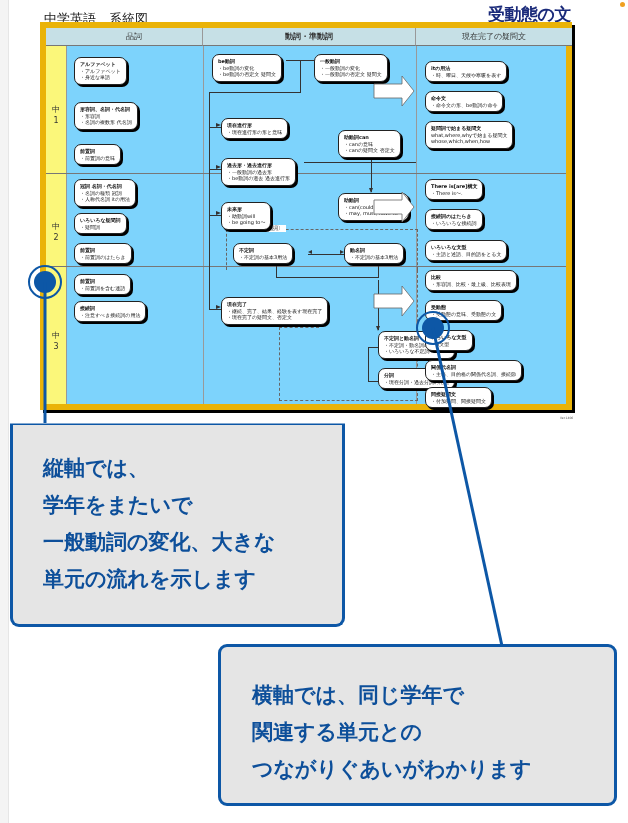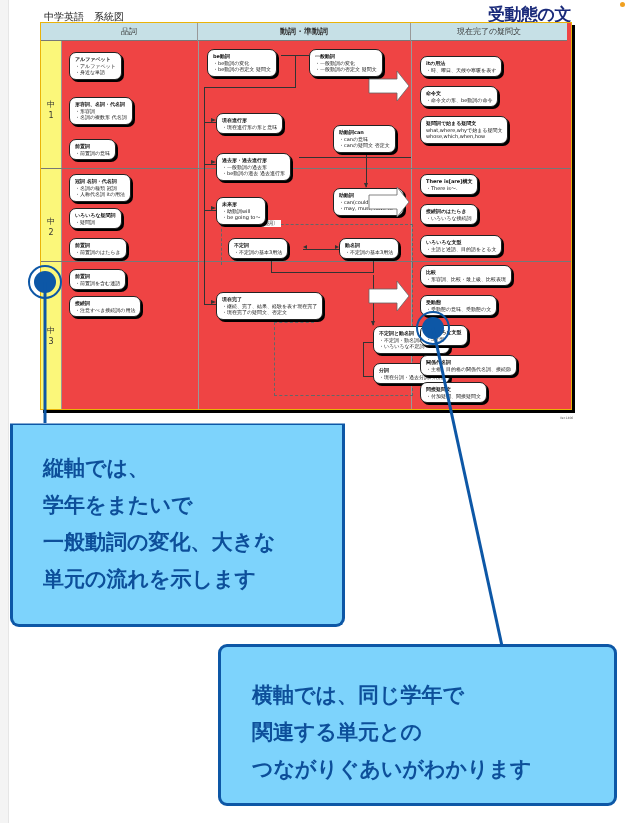--- a/index.html
+++ b/index.html
@@ -1,34 +1,34 @@
 <!DOCTYPE html>
 <html><head>
 <meta charset="utf-8">
 <style>
   html,body{margin:0;padding:0;}
   body{width:628px;height:823px;background:#ffffff;position:relative;overflow:hidden;font-family:"DejaVu Sans",sans-serif;}
   .left-edge{position:absolute;left:0;top:0;width:8px;height:823px;background:#f4f4f4;border-right:1px solid #e6e6e6;}
-  .doc-title{position:absolute;left:44px;top:10px;font-size:10px;color:#222;}
+  .doc-title{position:absolute;left:44px;top:10px;font-size:13px;color:#222;}
   .brand{position:absolute;left:488px;top:3px;font-size:17px;font-weight:bold;color:#1a2a7a;letter-spacing:-0.5px;}
   .brand .axis{font-style:italic;font-family:Liberation Mono, monospace;padding-left:38px;}
   .brand .dot{position:absolute;right:3px;top:-1px;width:5px;height:5px;border-radius:50%;background:#f0a020;}
-  .sheet{position:absolute;left:40px;top:22px;width:532px;height:388px;border:1px solid #eab308;box-sizing:border-box;background:#ef4444;box-shadow:3px 3px 0 #000;padding-left:32px;}
+  .sheet{position:absolute;left:40px;top:22px;width:532px;height:388px;border:6px solid #eab308;box-sizing:border-box;background:#7dd3fc;box-shadow:3px 3px 0 #000;padding-left:32px;}
   .hdr{position:absolute;top:0;height:18px;background:#c6e0e6;border-bottom:1px solid #777;font-size:8px;color:#333;text-align:center;line-height:18px;box-sizing:border-box;}
   .grade-col{position:absolute;left:0;top:18px;width:20px;bottom:0;background:#fbf77a;border-right:1px solid #999;}
   .grade{position:absolute;left:0;width:20px;text-align:center;font-size:8px;color:#333;line-height:11px;}
   .vline{position:absolute;top:0;bottom:0;width:1px;background:#999;}
   .hline{position:absolute;left:0;right:0;height:1px;background:#777;}
   .box{position:absolute;background:#fff;border:1px solid #222;border-radius:7px;box-shadow:2px 2px 0 #000;padding:3px 5px;box-sizing:border-box;font-size:5px;line-height:6.5px;color:#111;white-space:nowrap;}
   .box .t{font-weight:bold;}
   .conn{position:absolute;background:#333;}
   .dashed{position:absolute;border:1px dashed #666;box-sizing:border-box;}
   .lbl-jd{position:absolute;font-size:5.5px;color:#222;background:#fff;padding:0 2px;}
   svg.ov{position:absolute;left:0;top:0;}
-  .callout{position:absolute;border:3px solid #0d57a6;border-radius:9px;background:#7dd3fc;box-sizing:border-box;color:#0d4f9a;font-weight:bold;font-size:21px;line-height:37px;}
+  .callout{position:absolute;border:3px solid #0d57a6;border-radius:9px;background:#e5e5e5;box-sizing:border-box;color:#0d4f9a;font-weight:bold;font-size:21px;line-height:37px;}
   .ver{position:absolute;left:560px;top:416px;font-size:3px;color:#555;}
 </style>
 </head>
 <body>
 
 <div class="left-edge"></div>
 
 <div class="doc-title">中学英語　系統図</div>
 <div class="brand">
   <span>受動態の文</span><span class="axis">AXiS</span>

